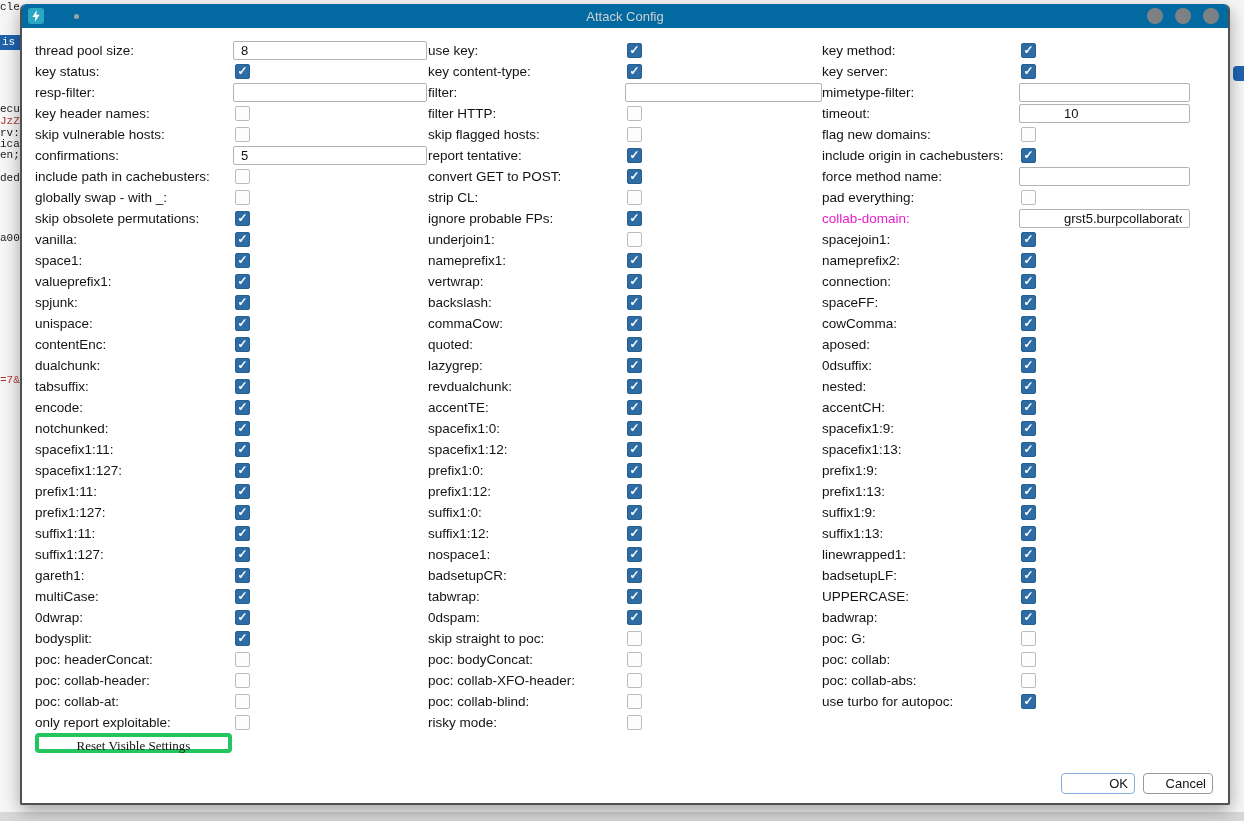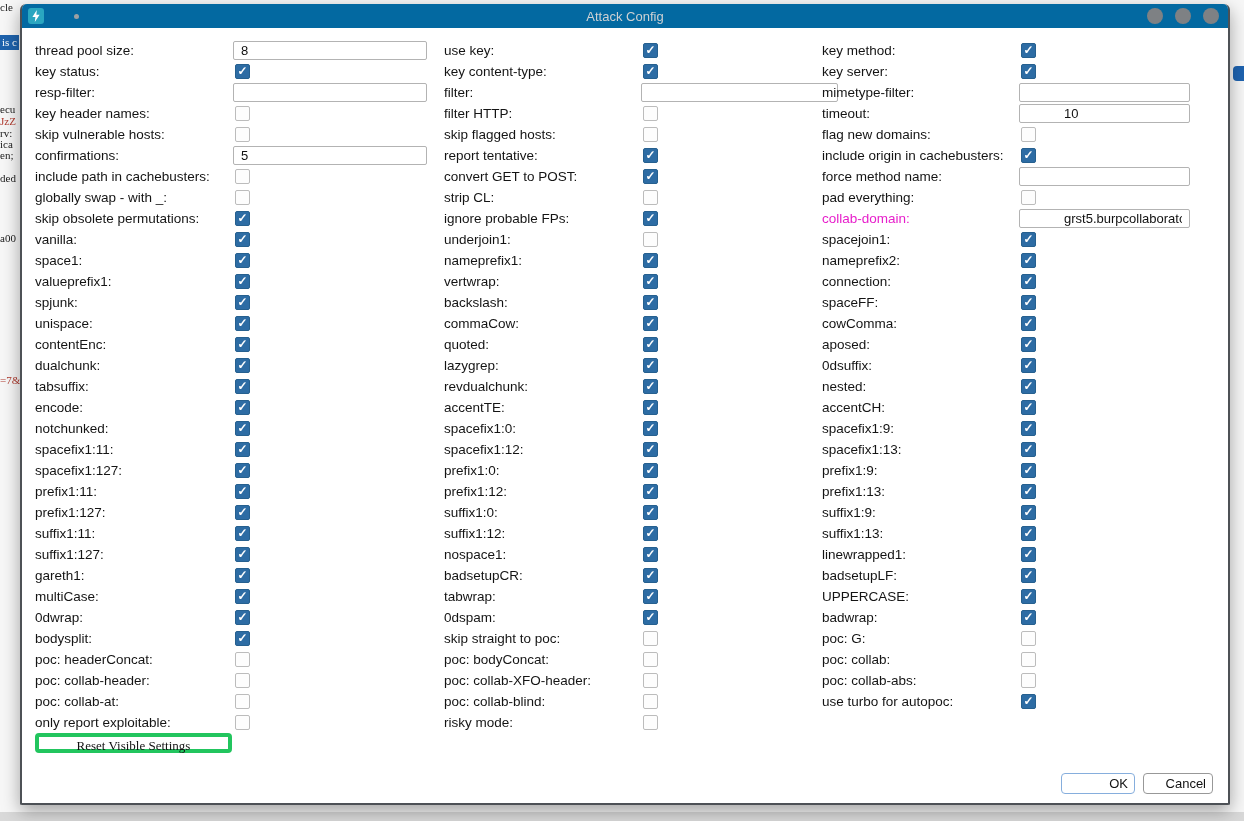--- a/index.html
+++ b/index.html
@@ -3,21 +3,21 @@
 <meta charset="utf-8">
 <style>
   * { box-sizing: border-box; }
   html,body { margin:0; padding:0; }
   body {
     width:1244px; height:821px; position:relative; overflow:hidden;
     background:#f7f7f7; font-family:"Liberation Sans", sans-serif;
   }
   
   .bg-frag {
-    position:absolute; z-index:1; font-family:Liberation Serif, serif;
+    position:absolute; z-index:1; font-family:Liberation Mono, monospace;
     font-size:11px; line-height:13px; white-space:pre;
   }
   .bg-strip-bottom {
     position:absolute; z-index:1; left:0; right:0; bottom:0; height:9px; background:#d9d9d9;
   }
   .bg-right-sliver {
     position:absolute; z-index:1; right:0; top:66px; width:11px; height:15px;
     background:#1e63b0; border-radius:4px 0 0 4px;
   }
   
@@ -43,21 +43,21 @@
   .tb-title {
     position:absolute; left:0; right:0; text-align:center;
     color:#ced1d3; font-size:13px; pointer-events:none;
   }
   .winbtns { margin-left:auto; margin-right:9px; display:flex; gap:12px; }
   .winbtn { width:16px; height:16px; border-radius:50%; background:#7e8184; }
   
   .content { position:absolute; left:0; top:24px; right:0; bottom:0; background:#fff; }
   .col { position:absolute; top:12px; }
   .col0 { left:13px;  width:392px; }
-  .col1 { left:422px; width:392px; }
+  .col1 { left:406px; width:392px; }
   .col2 { left:800px; width:402px; }
   .row { position:relative; height:21px; }
   .lbl { font-size:13.5px; color:#141414; line-height:21px; white-space:nowrap; }
   .cb {
     position:absolute; top:3px; width:15px; height:15px; border-radius:2px;
     text-align:center; cursor:pointer;
   }
   .col0 .cb { left:200px; } .col1 .cb { left:199px; } .col2 .cb { left:199px; }
   .cb.on  { background:#2d6ca4; border:1px solid #26608f; color:#fff; font-size:12px; line-height:13px; font-weight:bold; }
   .cb.off { background:#fdfdfd; border:1px solid #bcbcbc; }

